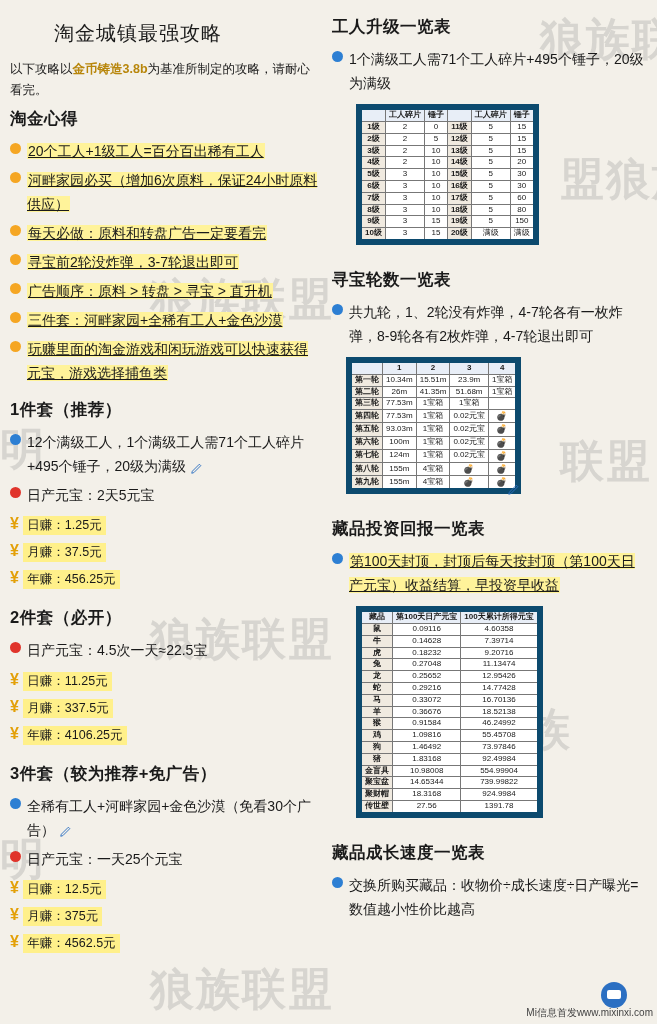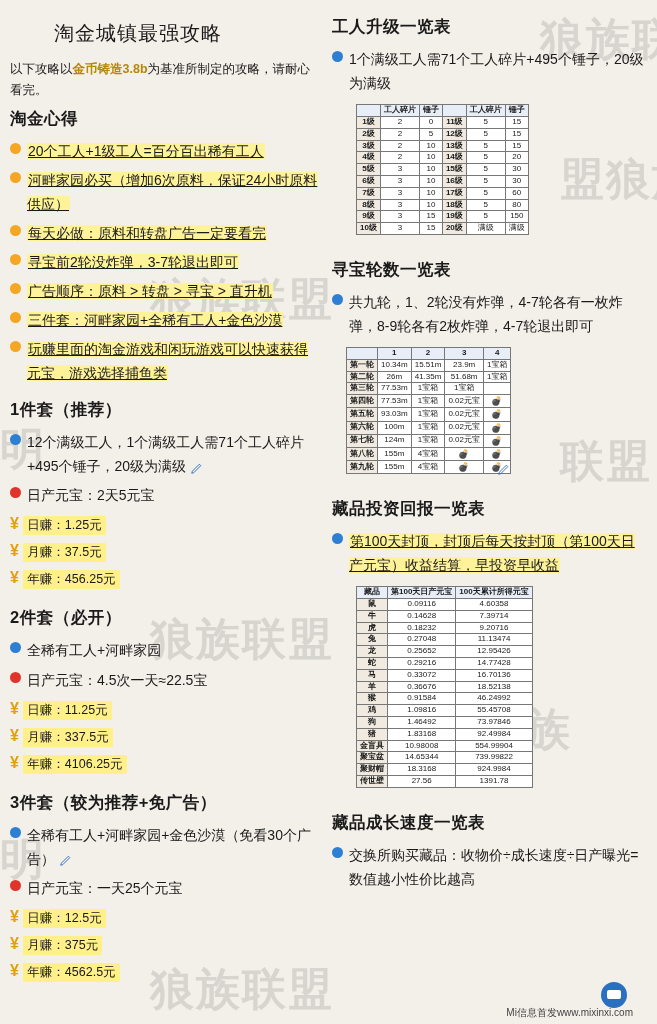--- a/index.html
+++ b/index.html
@@ -47,33 +47,33 @@
   li.b-red:before{background:#e0342b;}
   .hl-soft{background:#fff39a;padding:0 1px;text-decoration:underline;}
   .money-line{
     font-size:12.5px;margin:4px 0;display:inline-block;
     background:#fff08a;padding:1px 4px;font-weight:normal;
   }
   .money-wrap{margin-bottom:3px;}
   .coin{color:#e3a008;font-weight:bold;}
   table.grid{
     border-collapse:collapse;font-size:8px;background:#fff;margin:4px 0 6px 2px;
-    border:1px solid #0c4a6e;
+    border:6px solid #0c4a6e;
   }
   table.grid th,table.grid td{
     border:1px solid #777;padding:0px 3px;text-align:center;line-height:1.35;white-space:nowrap;
   }
   table.grid th{background:#e8eef7;font-weight:bold;}
   table.grid td.lbl{background:#f0eae0;font-weight:bold;}
   .tbl-box{display:inline-block;}
   .pencil{
     display:inline-block;width:14px;height:14px;vertical-align:middle;
   }
   .credit{
-    position:absolute;right:24px;bottom:4px;font-size:10px;color:#444;z-index:3;
+    position:absolute;right:4px;bottom:4px;font-size:10px;color:#444;z-index:3;
     font-family:"Liberation Sans",sans-serif;
   }
   .logo-badge{
     position:absolute;right:30px;bottom:16px;width:26px;height:26px;border-radius:50%;
     background:#2b6fc2;z-index:2;
   }
   .logo-badge:after{
     content:"";position:absolute;left:6px;top:8px;width:14px;height:9px;
     background:#fff;border-radius:2px;
   }
@@ -123,21 +123,20 @@
       <li class="bullet b-red"><span>日产元宝：2天5元宝</span></li>
     </ul>
     <div class="money-wrap">
       <div><span class="coin">¥</span> <span class="money-line">日赚：1.25元</span></div>
       <div><span class="coin">¥</span> <span class="money-line">月赚：37.5元</span></div>
       <div><span class="coin">¥</span> <span class="money-line">年赚：456.25元</span></div>
     </div>
 
     <h2>2件套（必开）</h2>
     <ul>
-      <li class="bullet b-blue"><span>全稀有工人+河畔家园</span></li>
       <li class="bullet b-red"><span>日产元宝：4.5次一天≈22.5宝</span></li>
     </ul>
     <div class="money-wrap">
       <div><span class="coin">¥</span> <span class="money-line">日赚：11.25元</span></div>
       <div><span class="coin">¥</span> <span class="money-line">月赚：337.5元</span></div>
       <div><span class="coin">¥</span> <span class="money-line">年赚：4106.25元</span></div>
     </div>
 
     <h2>3件套（较为推荐+免广告）</h2>
     <ul>

